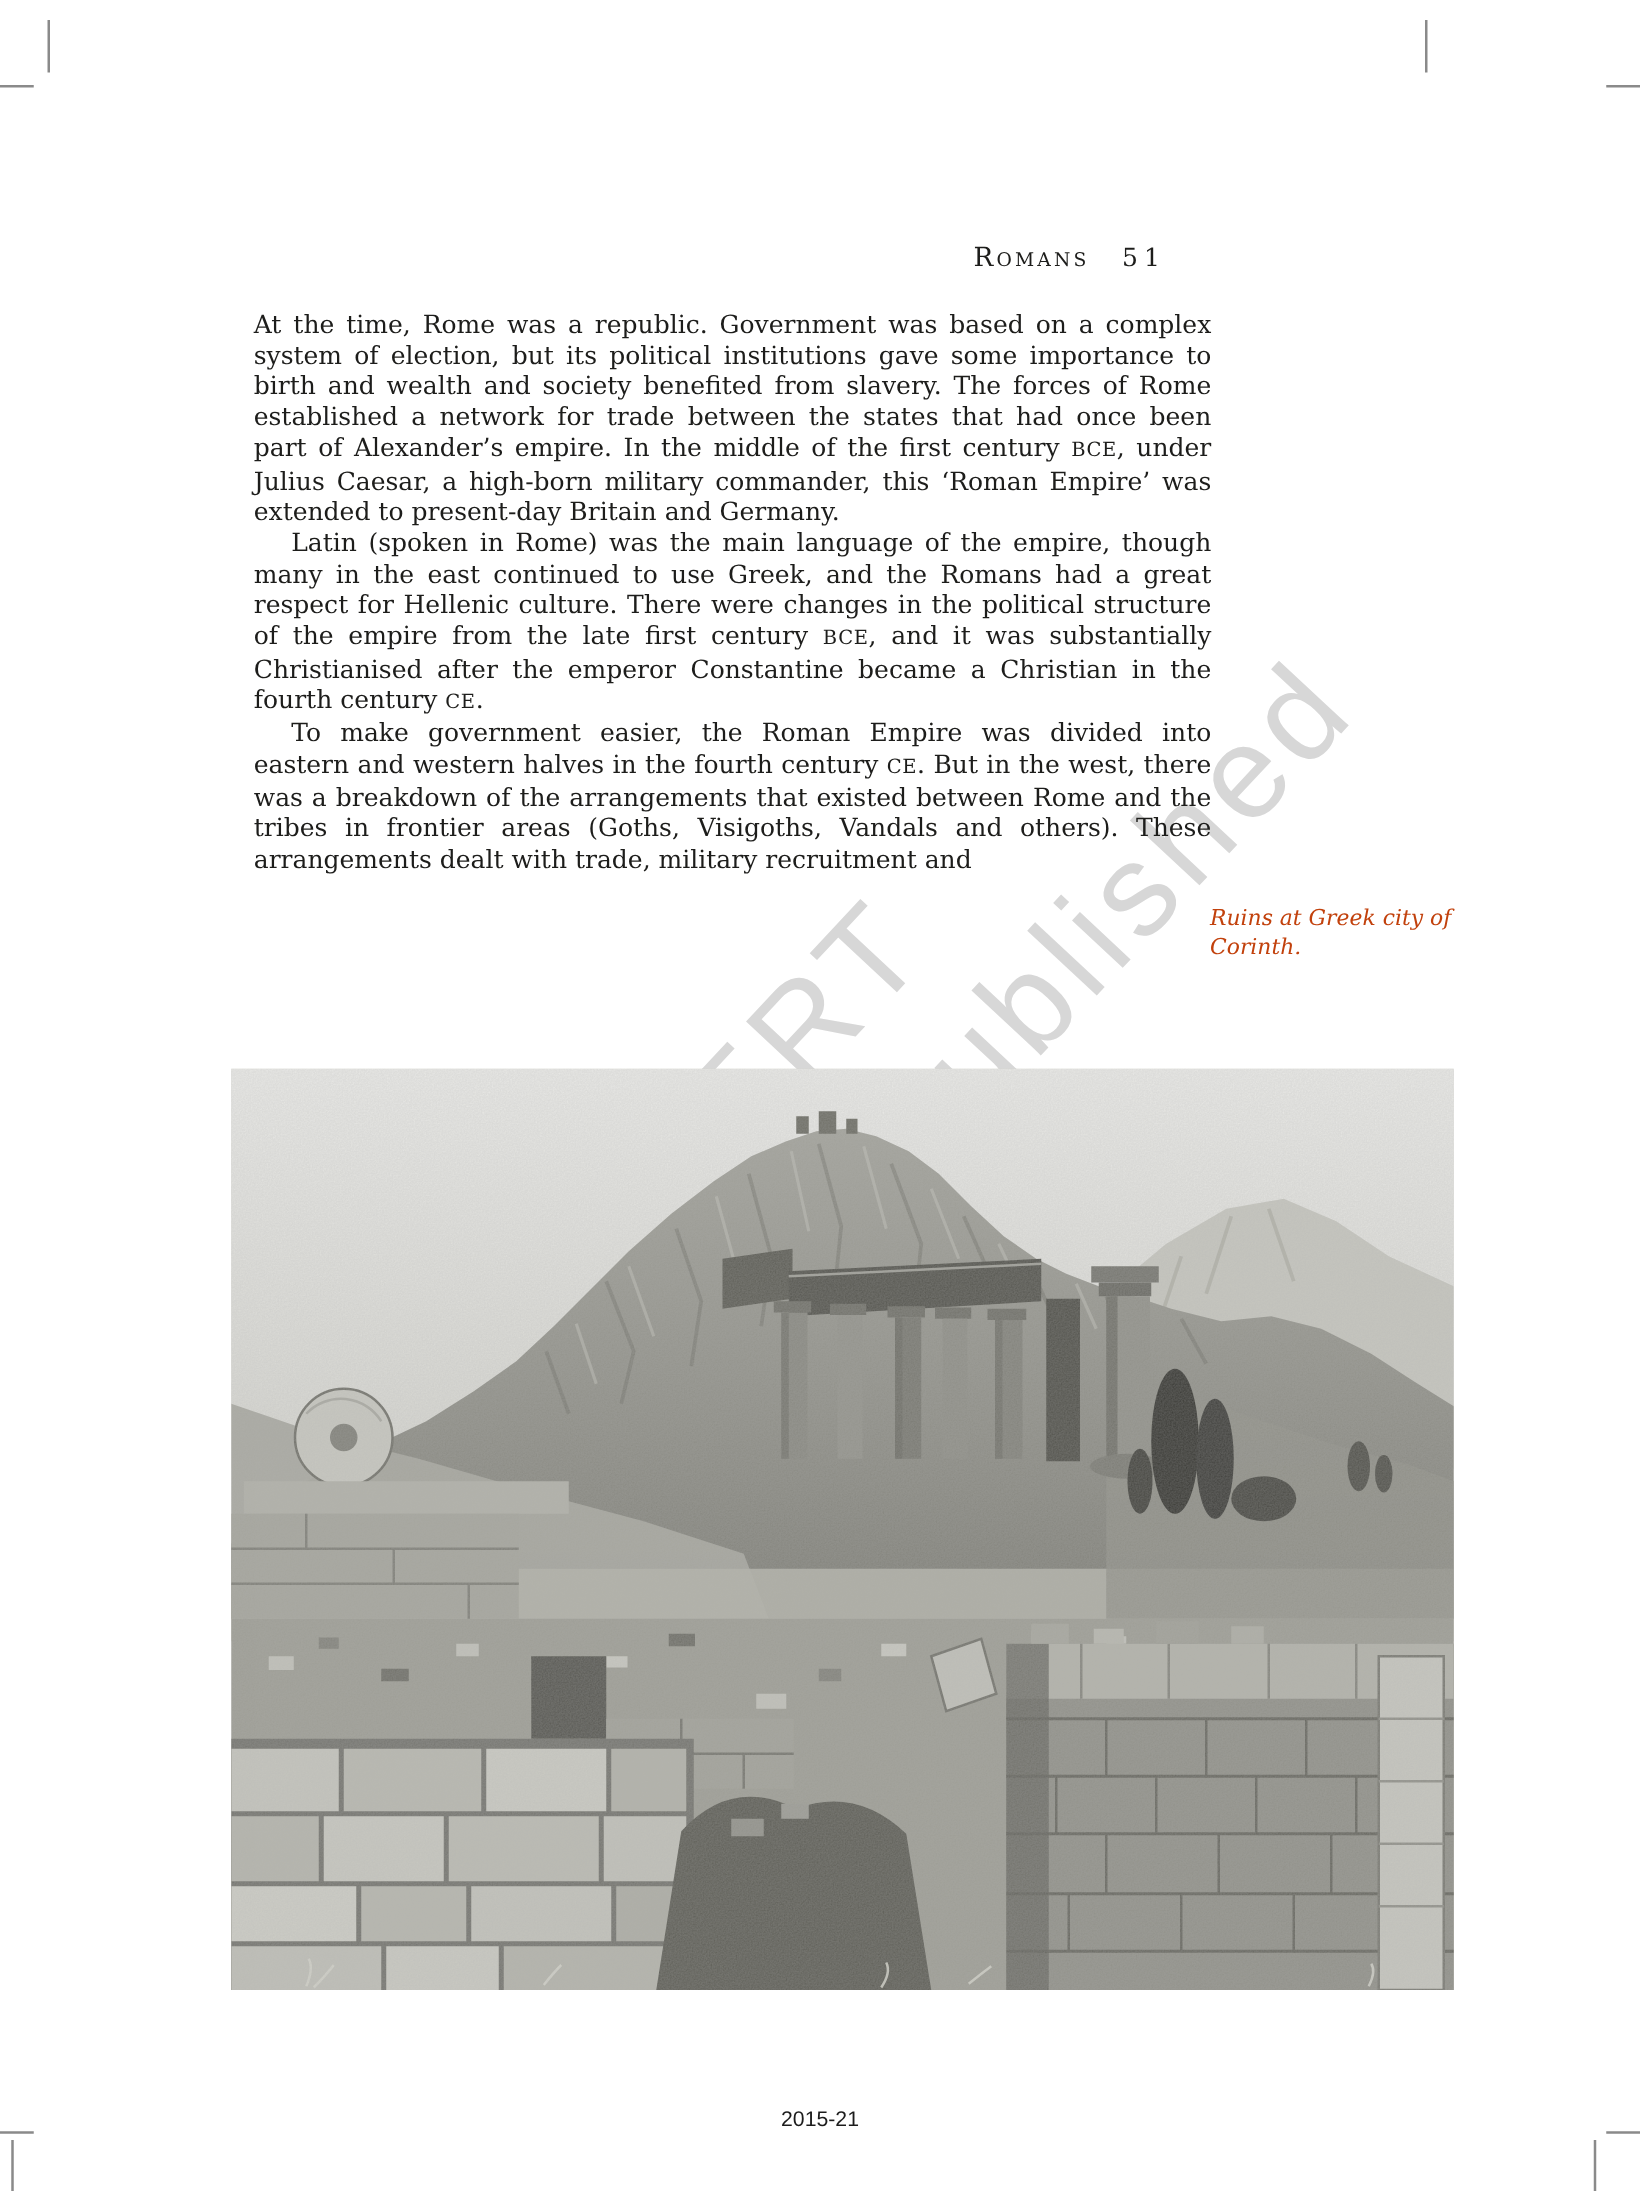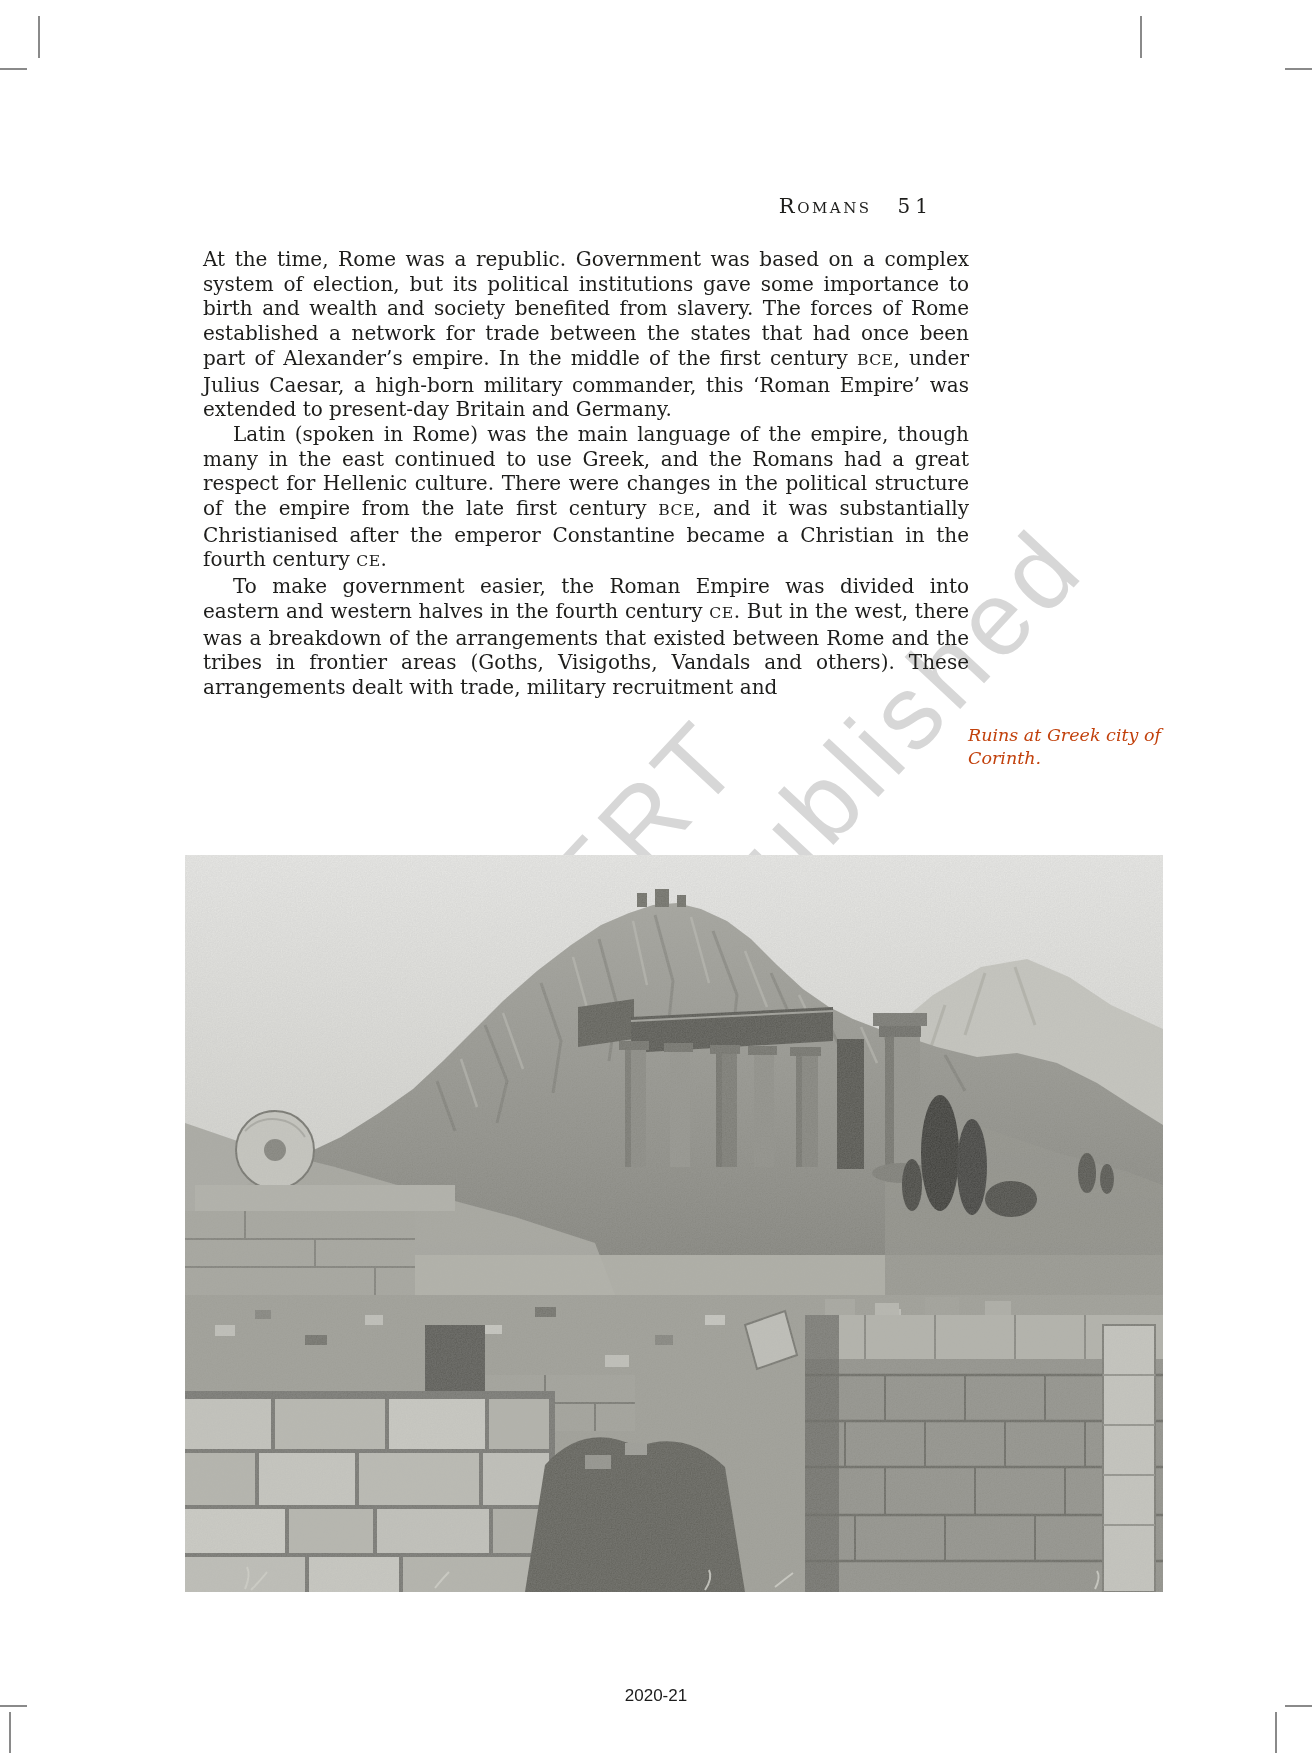--- a/index.html
+++ b/index.html
@@ -308,15 +308,15 @@
           <path d="M250 733 q8 -10 14 -16"></path>
         <path d="M520 735 q8 -12 4 -20"></path>
           <path d="M590 732 q10 -8 18 -14"></path>
           <path d="M910 734 q6 -12 2 -18"></path>
       </g>
 
       <rect x="0" y="0" width="978" height="737" filter="url(#grain)" opacity="0.3"></rect>
     </svg>
   </div>
 
-  <div class="footer">2020-21</div>
+  <div class="footer">2015-21</div>
 
 </div>
 
 </body></html>

